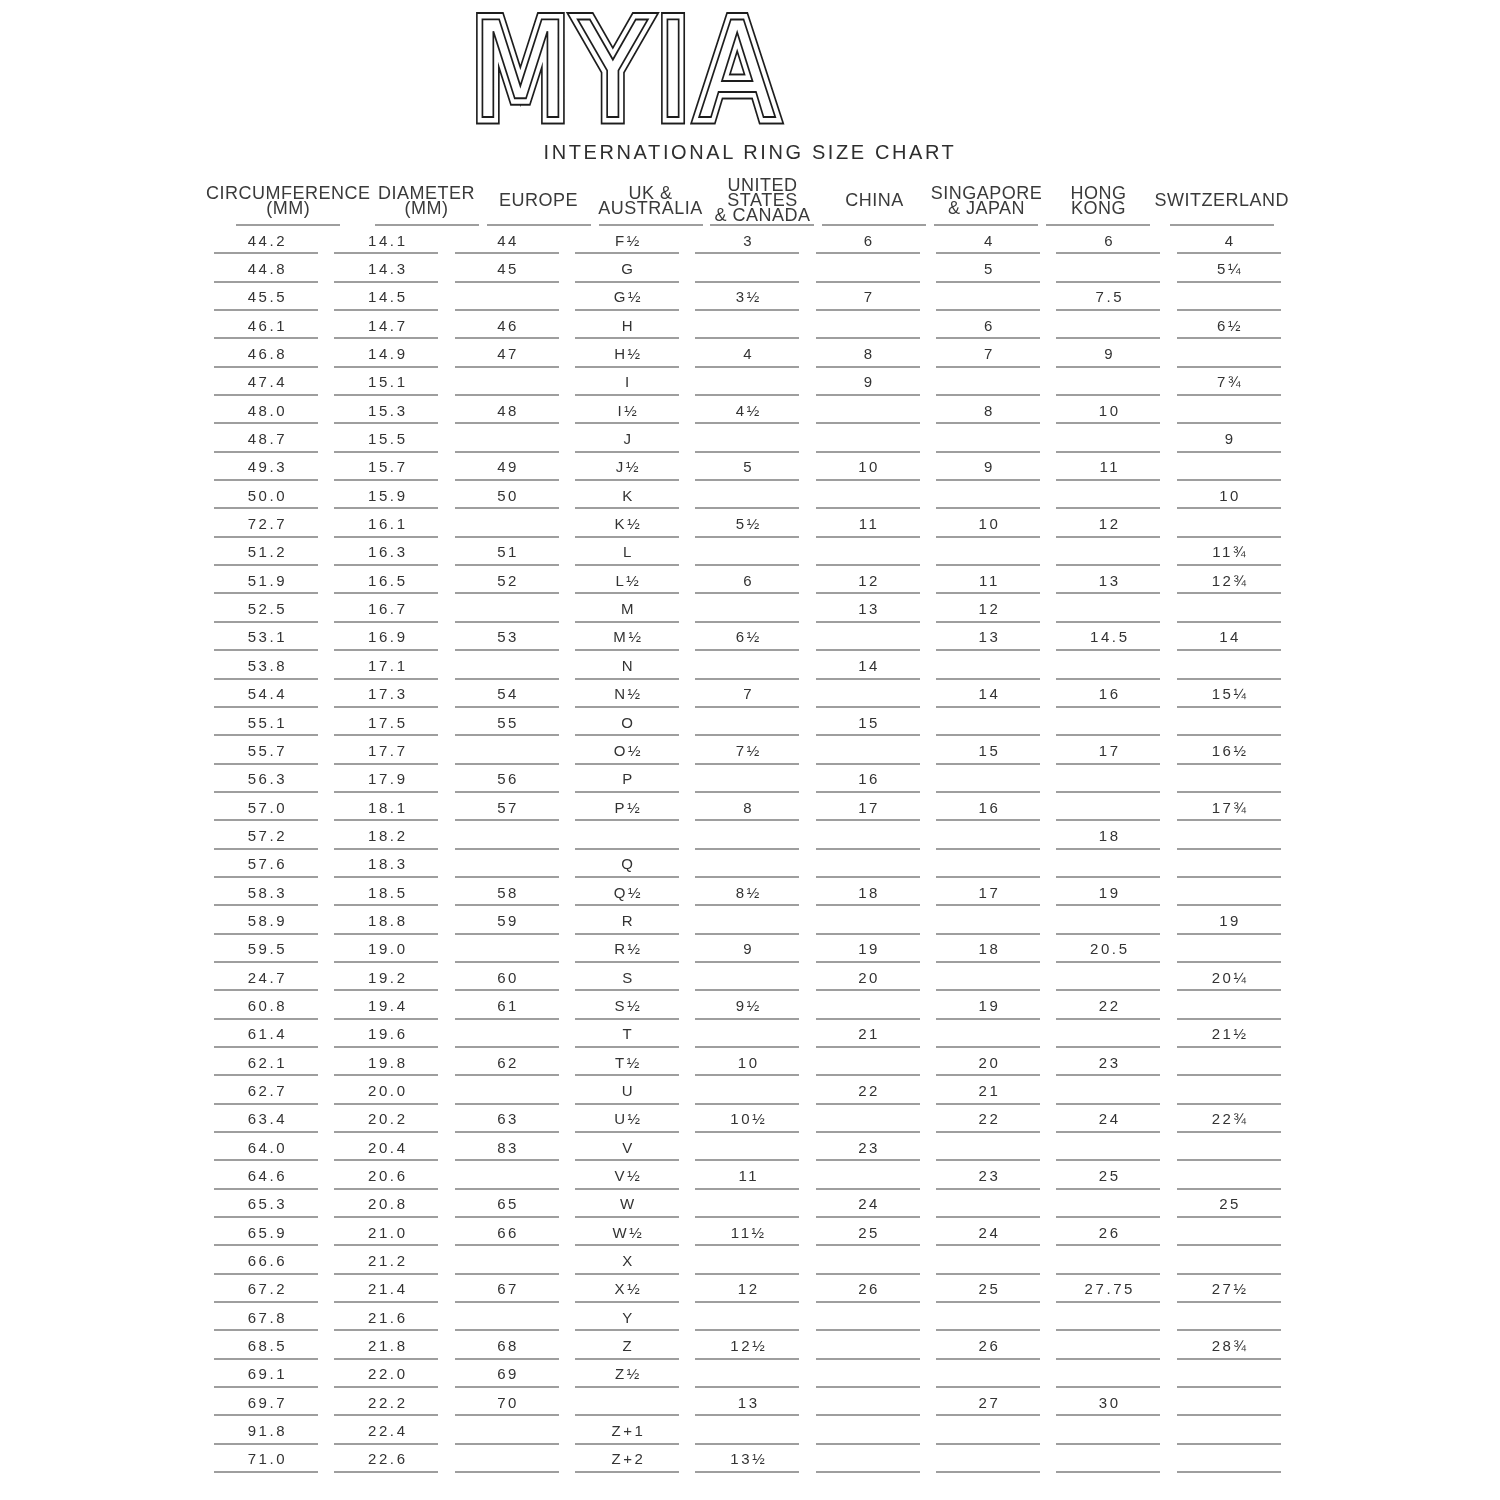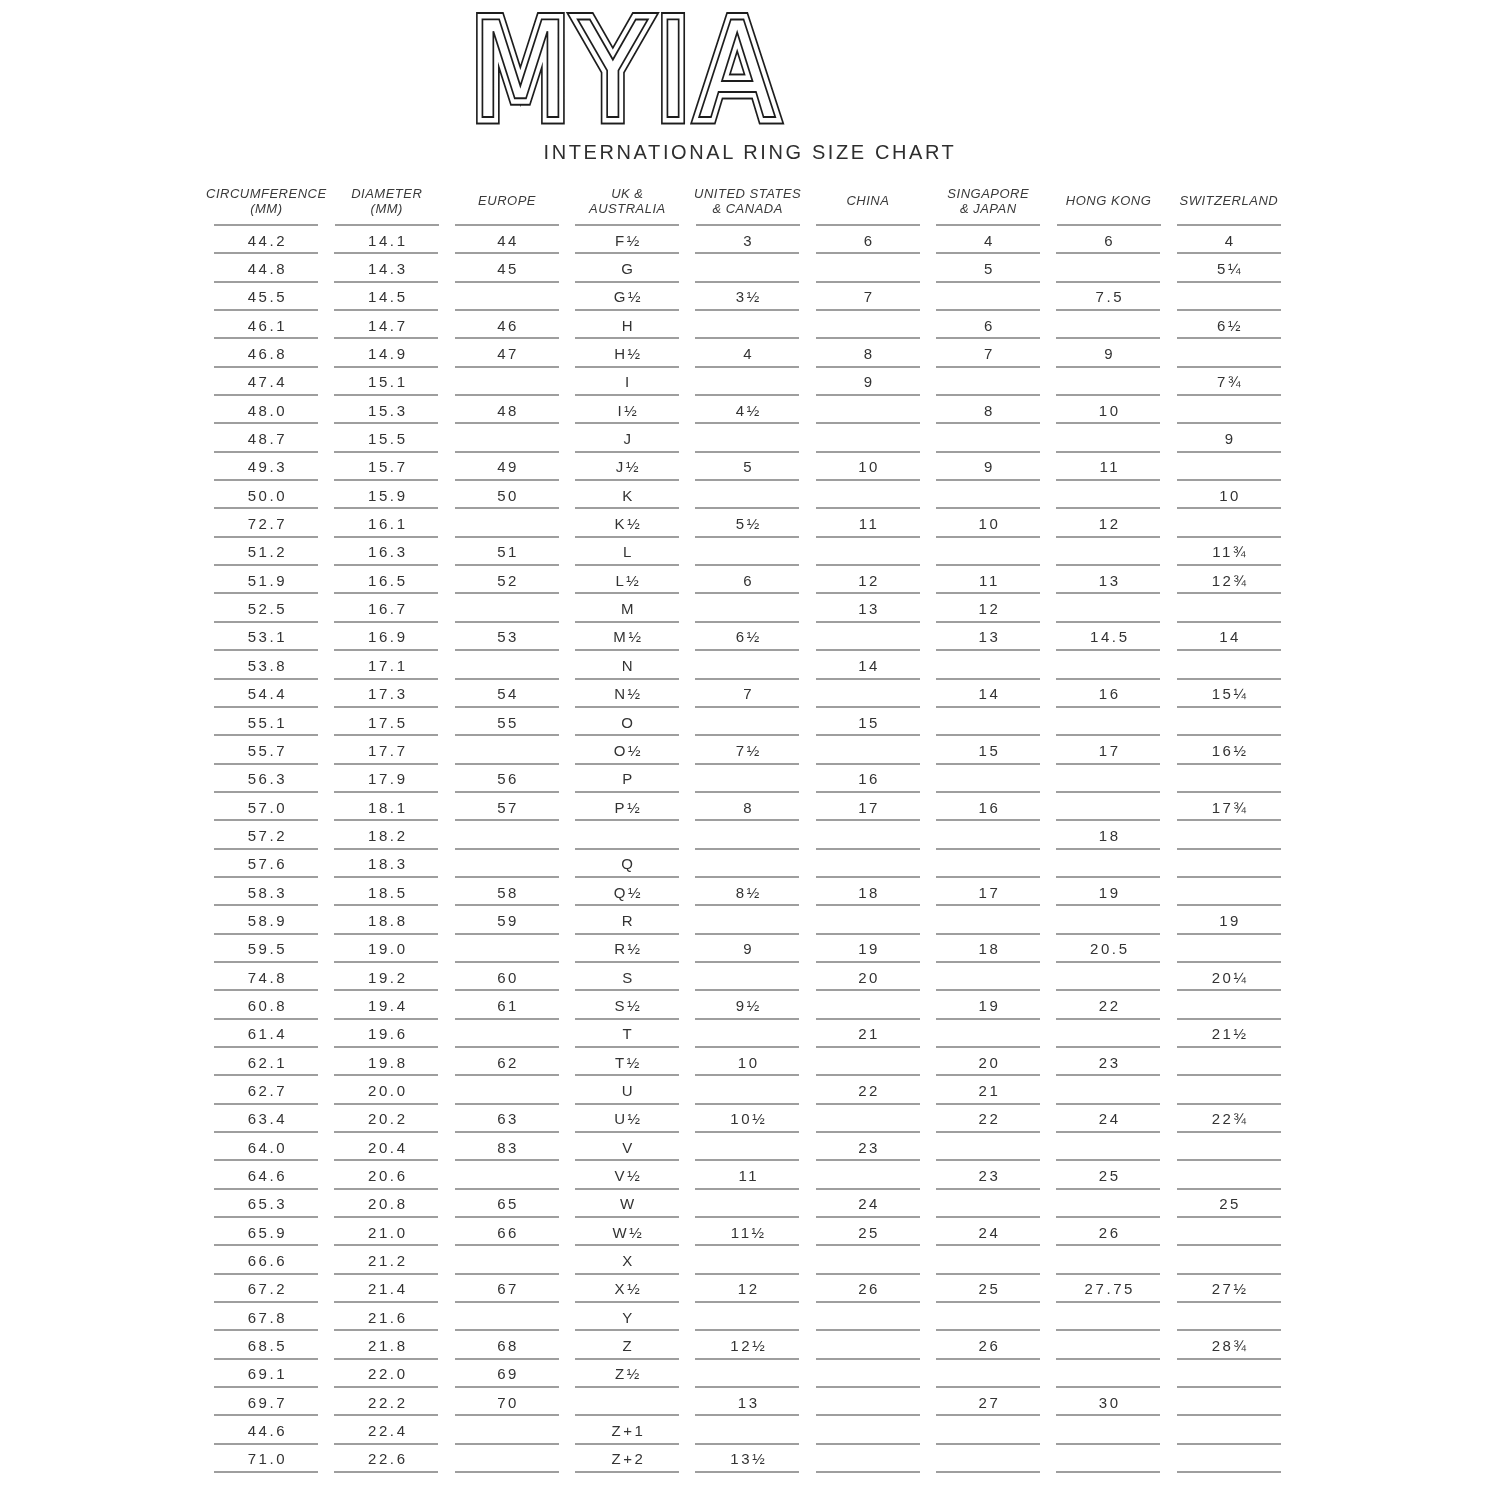--- a/index.html
+++ b/index.html
@@ -23,22 +23,22 @@
   .trow{display:grid;grid-template-columns:repeat(9,1fr);}
   .cell{position:relative;text-align:center;}
   .cell::after{
     content:"";position:absolute;bottom:0;left:50%;
     transform:translateX(-50%);
     width:104px;height:2px;background:var(--line-color,#9e9e9e);
   }
   .hcell{
     height:42px;display:flex;flex-direction:column;
     justify-content:center;align-items:center;
-    font-size:13px;line-height:15px;letter-spacing:0.5px;
-    color:#3a3a3a;padding-bottom:9px;box-sizing:border-box;font-style:italic;
+    font-size:18px;line-height:15px;letter-spacing:0.5px;
+    color:#3a3a3a;padding-bottom:9px;box-sizing:border-box;
   }
   .bcell{
     height:28.35px;display:flex;align-items:center;justify-content:center;
     font-size:15px;letter-spacing:2.6px;padding-left:2.6px;
     color:#333333;box-sizing:border-box;white-space:nowrap;
   }
 </style>
 </head>
 <body style="--line-color: #9e9e9e; color: rgb(51, 51, 51); background: rgb(255, 255, 255);">
 
@@ -838,21 +838,21 @@
       </div>
       <div class="cell bcell">
         <span>20.5</span>
       </div>
       <div class="cell bcell">
         <span></span>
       </div>
     </div>
     <div class="trow">
       <div class="cell bcell">
-        <span>74.8</span>
+        <span>24.7</span>
       </div>
       <div class="cell bcell">
         <span>19.2</span>
       </div>
       <div class="cell bcell">
         <span>60</span>
       </div>
       <div class="cell bcell">
         <span>S</span>
       </div>
@@ -1302,21 +1302,21 @@
       </div>
       <div class="cell bcell">
         <span>30</span>
       </div>
       <div class="cell bcell">
         <span></span>
       </div>
     </div>
     <div class="trow">
       <div class="cell bcell">
-        <span>44.6</span>
+        <span>91.8</span>
       </div>
       <div class="cell bcell">
         <span>22.4</span>
       </div>
       <div class="cell bcell">
         <span></span>
       </div>
       <div class="cell bcell">
         <span>Z+1</span>
       </div>

